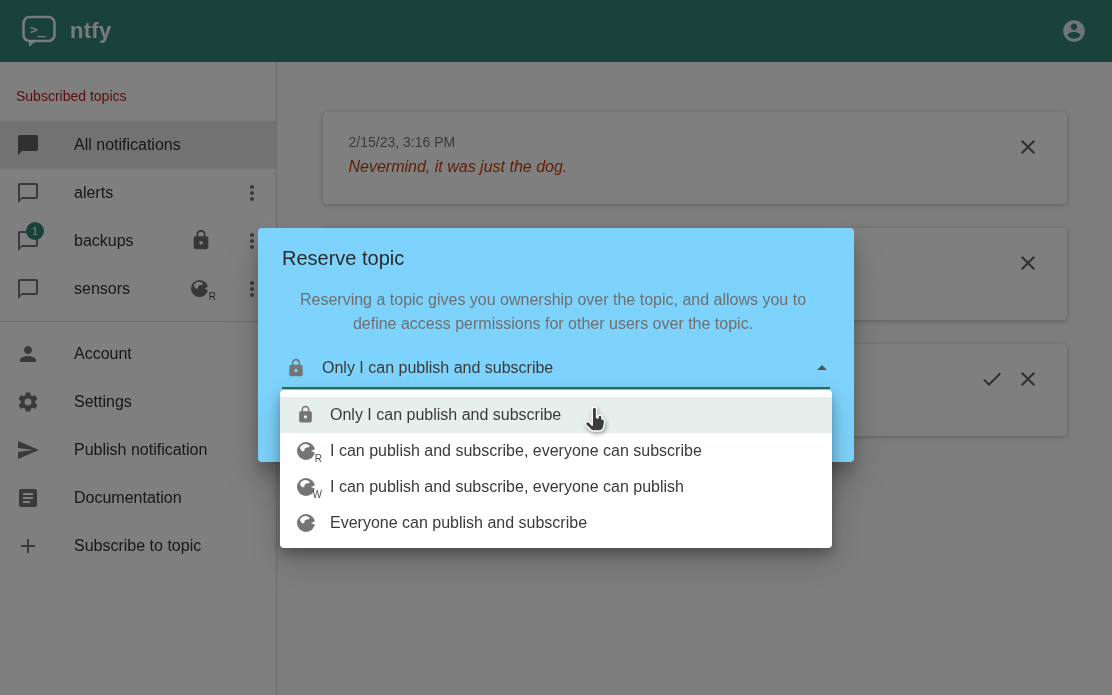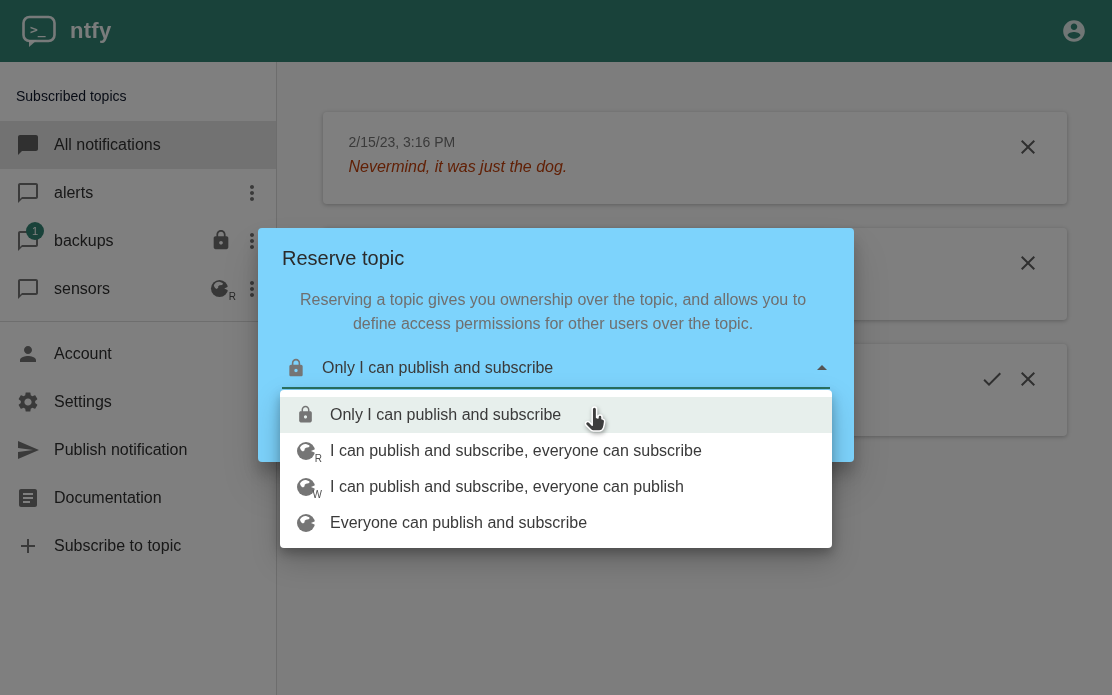--- a/index.html
+++ b/index.html
@@ -12,22 +12,22 @@
           display:flex;align-items:center;padding:0 22px;box-sizing:border-box;
           box-shadow:0 2px 4px rgba(0,0,0,.2);}
   .logo{margin-right:14px;}
   .app-title{color:rgba(255,255,255,.95);font-size:22px;font-weight:700;letter-spacing:.3px;}
   .appbar-spacer{flex:1;}
   .account-btn{width:32px;height:32px;display:flex;align-items:center;justify-content:center;cursor:pointer;}
 
   
   .sidebar{position:absolute;top:62px;left:0;width:277px;bottom:0;background:#fff;
            border-right:1px solid rgba(0,0,0,.14);box-sizing:border-box;}
-  .side-caption{padding:26px 16px 17px;font-size:14px;font-weight:500;color:#0f172a;}
-  .s-item{height:48px;display:flex;align-items:center;padding:0 12px 0 16px;cursor:pointer;position:relative;}
+  .side-caption{padding:26px 16px 17px;font-size:14px;font-weight:500;color:#b91c1c;}
+  .s-item{height:48px;display:flex;align-items:center;padding:0 12px 0 16px;cursor:pointer;position:relative;gap:20px;}
   .s-item.selected{background:#e4e4e4;}
   .s-icon{width:24px;height:24px;color:#757575;position:relative;flex:none;}
   .s-label{margin-left:14px;font-size:16px;color:#303030;flex:1;white-space:nowrap;}
   .s-extra{width:24px;height:24px;color:#6f6f6f;margin-right:6px;flex:none;}
   .dots{width:24px;height:24px;color:#757575;flex:none;cursor:pointer;}
   .badge{position:absolute;top:-7px;left:10px;min-width:18px;height:18px;border-radius:9px;background:#338574;
          color:#fff;font-size:11px;font-weight:500;display:flex;align-items:center;justify-content:center;}
   .divider{height:1px;background:#dcdcdc;margin:8px 0;}
 
   

